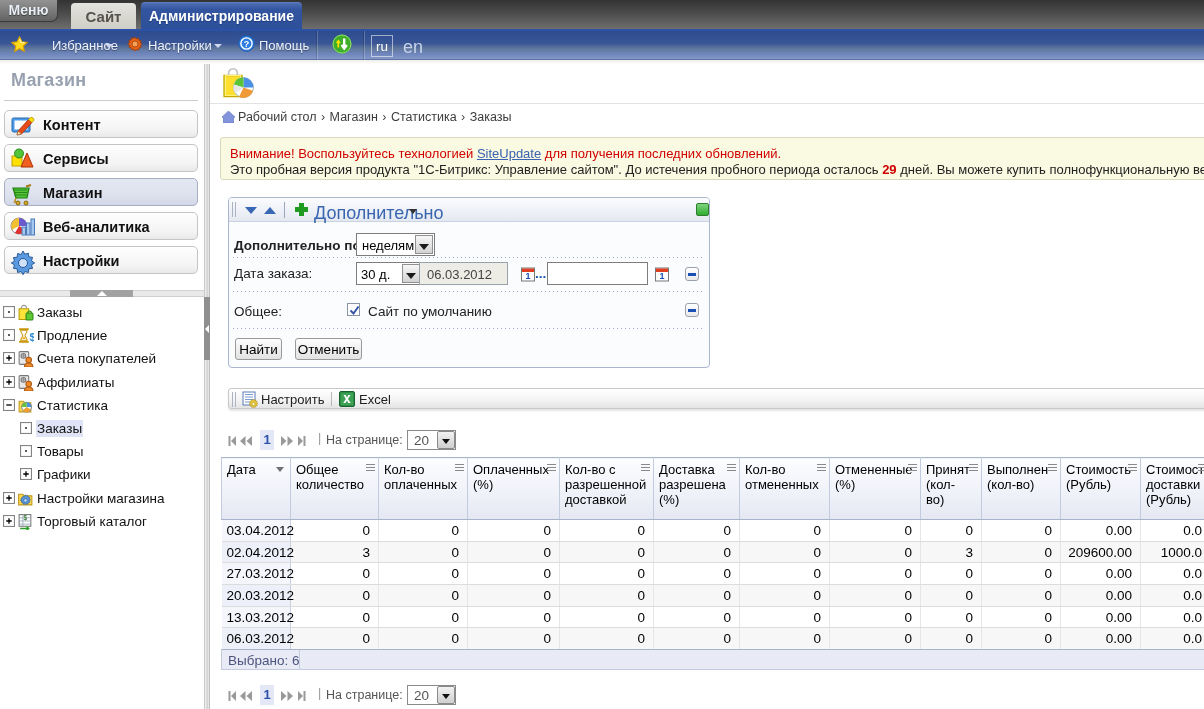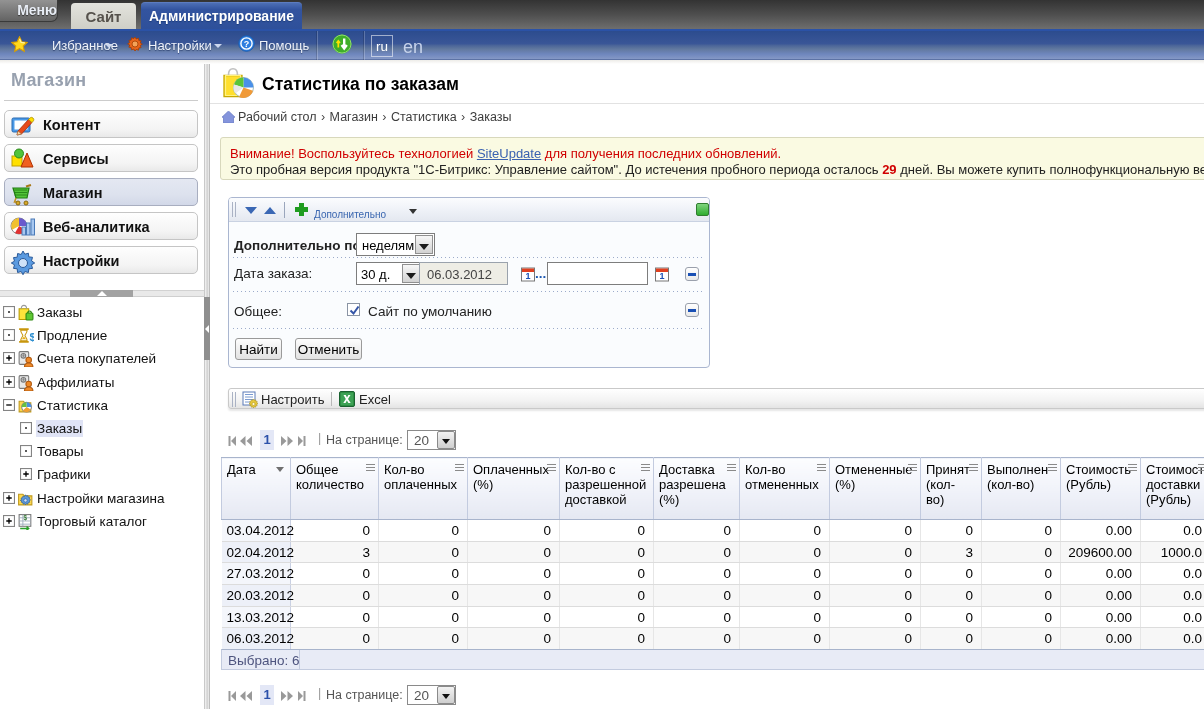--- a/index.html
+++ b/index.html
@@ -6,21 +6,21 @@
   font-family:"Liberation Sans",sans-serif;}
 #page{position:relative;width:1204px;height:709px;overflow:hidden}
 .abs{position:absolute}
 
 
 #topbar{left:0;top:0;width:1204px;height:29px;
   background:linear-gradient(180deg,#333333 0%,#4e4e4e 50%,#6e6e6e 100%);}
 #menuBtn{left:0;top:0;width:58px;height:22px;border-radius:0 0 7px 0;
   background:linear-gradient(180deg,#939393,#636363);
   border-right:1px solid #3a3a3a;border-bottom:1px solid #3a3a3a;
-  color:#e9eef6;font-size:14px;font-weight:bold;text-align:right;line-height:21px;
+  color:#e9eef6;font-size:14px;font-weight:bold;text-align:center;line-height:21px;
   text-shadow:0 1px 1px #333;}
 .tab{top:3px;height:26px;border-radius:4px 4px 0 0;font-weight:bold;text-align:center;}
 #tabSite{left:71px;width:65px;background:linear-gradient(180deg,#e3e3dd,#cfcfc7);color:#56524c;line-height:27px;font-size:15px;}
 #tabAdmin{left:141px;width:161px;top:2px;height:27px;
   background:linear-gradient(180deg,#4d6fb5 0%,#33549f 25%,#2e509a 100%);
   border-top:1px solid #5c7cc0;color:#fff;line-height:26px;font-size:14px;
   text-shadow:0 1px 1px #1c3d7c;}
 
 
 #bluebar{left:0;top:29px;width:1204px;height:31px;z-index:5;
@@ -80,21 +80,21 @@
   background:linear-gradient(180deg,#fbfcfe 0%,#eef1f7 55%,#e4e8f0 100%);border-bottom:1px solid #c9d2e2}
 .grip{position:absolute;top:4px;width:5px;height:15px;
   background:linear-gradient(90deg,#aab2c4 1px,transparent 1px,transparent 3px,#aab2c4 3px,#aab2c4 4px,transparent 4px)}
 #fhead .tri{position:absolute;top:9px;width:0;height:0}
 #ftriD{left:16px;border-left:6px solid transparent;border-right:6px solid transparent;border-top:7px solid #3a67b4}
 #ftriU{left:35px;top:8px;border-left:6px solid transparent;border-right:6px solid transparent;border-bottom:7px solid #3a67b4}
 #fvsep{position:absolute;left:55px;top:4px;width:1px;height:16px;background:#9aa6bc}
 #fplus{position:absolute;left:66px;top:5px;width:13px;height:13px}
 #fplus:before{content:"";position:absolute;left:4px;top:0;width:5px;height:13px;background:#1f9c1f}
 #fplus:after{content:"";position:absolute;left:0;top:4px;width:13px;height:5px;background:#1f9c1f}
-#fmore{position:absolute;left:85px;top:11px;color:#3a66b0;font-size:10px}
+#fmore{position:absolute;left:85px;top:5px;color:#3a66b0;font-size:18px}
 #fmoreArr{position:absolute;left:180px;top:11px;border-left:4px solid transparent;border-right:4px solid transparent;border-top:5px solid #333}
 #fgreen{position:absolute;left:467px;top:5px;width:13px;height:13px;border:1px solid #2f7d2f;border-radius:2px;
   background:linear-gradient(180deg,#7ed47e,#2fac2f)}
 .frow-label{position:absolute;font-size:13.5px;color:#222}
 .dotline{position:absolute;left:4px;width:472px;height:1px;
   background-image:repeating-linear-gradient(90deg,#9cabca 0 1px,transparent 1px 4px)}
 
 .csel{position:absolute;height:23px;border:1px solid #7d7d7d;background:#fff;font-size:13px;color:#000}
 .csel .t{position:absolute;left:5px;top:4px}
 .csel .btn{position:absolute;right:1px;top:1px;bottom:1px;width:18px;
@@ -366,21 +366,20 @@
     <svg class="abs" id="titleIcon" width="33" height="33" viewBox="0 0 33 33">
         <path d="M2 8.5h18v21H2z" fill="#ffdf2e" stroke="#c8a800" stroke-width="1.3"></path>
         <path d="M3.5 8.5h15v20H3.5z" fill="none" stroke="#fff280" stroke-width="1.2"></path>
         <path d="M6.5 8c0-4.2 1.9-6.2 4.5-6.2s4.5 2 4.5 6.2" fill="none" stroke="#c0c0c0" stroke-width="1.6"></path>
         <circle cx="21.5" cy="20.5" r="10" fill="#fff" stroke="#8aa" stroke-width=".8"></circle>
         <path d="M21.5 20.5V10.5A10 10 0 0 1 31.4 20.5z" fill="#4a90e8"></path>
         <path d="M21.5 20.5l9.5 3.2A10 10 0 0 1 17 30z" fill="#f09a38"></path>
         <path d="M21.5 20.5V10.5A10 10 0 0 0 12 17.4z" fill="#5ac438"></path>
         <path d="M21.5 20.5L12 17.4a10 10 0 0 0 1.2 9z" fill="#e8e8e8"></path>
       </svg>
-    <div class="abs" id="pageTitle">Статистика по заказам</div>
     <div class="abs" id="titleHr"></div>
     <svg class="abs" id="homeIc" width="13" height="12" viewBox="0 0 13 12">
         <path d="M6.5 0L0 6.2h1.5v5.8h10V6.2H13z" fill="#8494dc" stroke="#6c7ec6" stroke-width=".8"></path>
       </svg>
     <div class="abs" id="crumb">Рабочий стол <span class="s">›</span> Магазин <span class="s">›</span> Статистика <span class="s">›</span> Заказы</div>
     <div class="abs" id="warn">
       <div class="l1">Внимание! Воспользуйтесь технологией <a>SiteUpdate</a> для получения последних обновлений.</div>
       <div class="l2">Это пробная версия продукта "1С-Битрикс: Управление сайтом". До истечения пробного периода осталось <b>29</b> дней. Вы можете купить полнофункциональную вер</div>
     </div>
 

